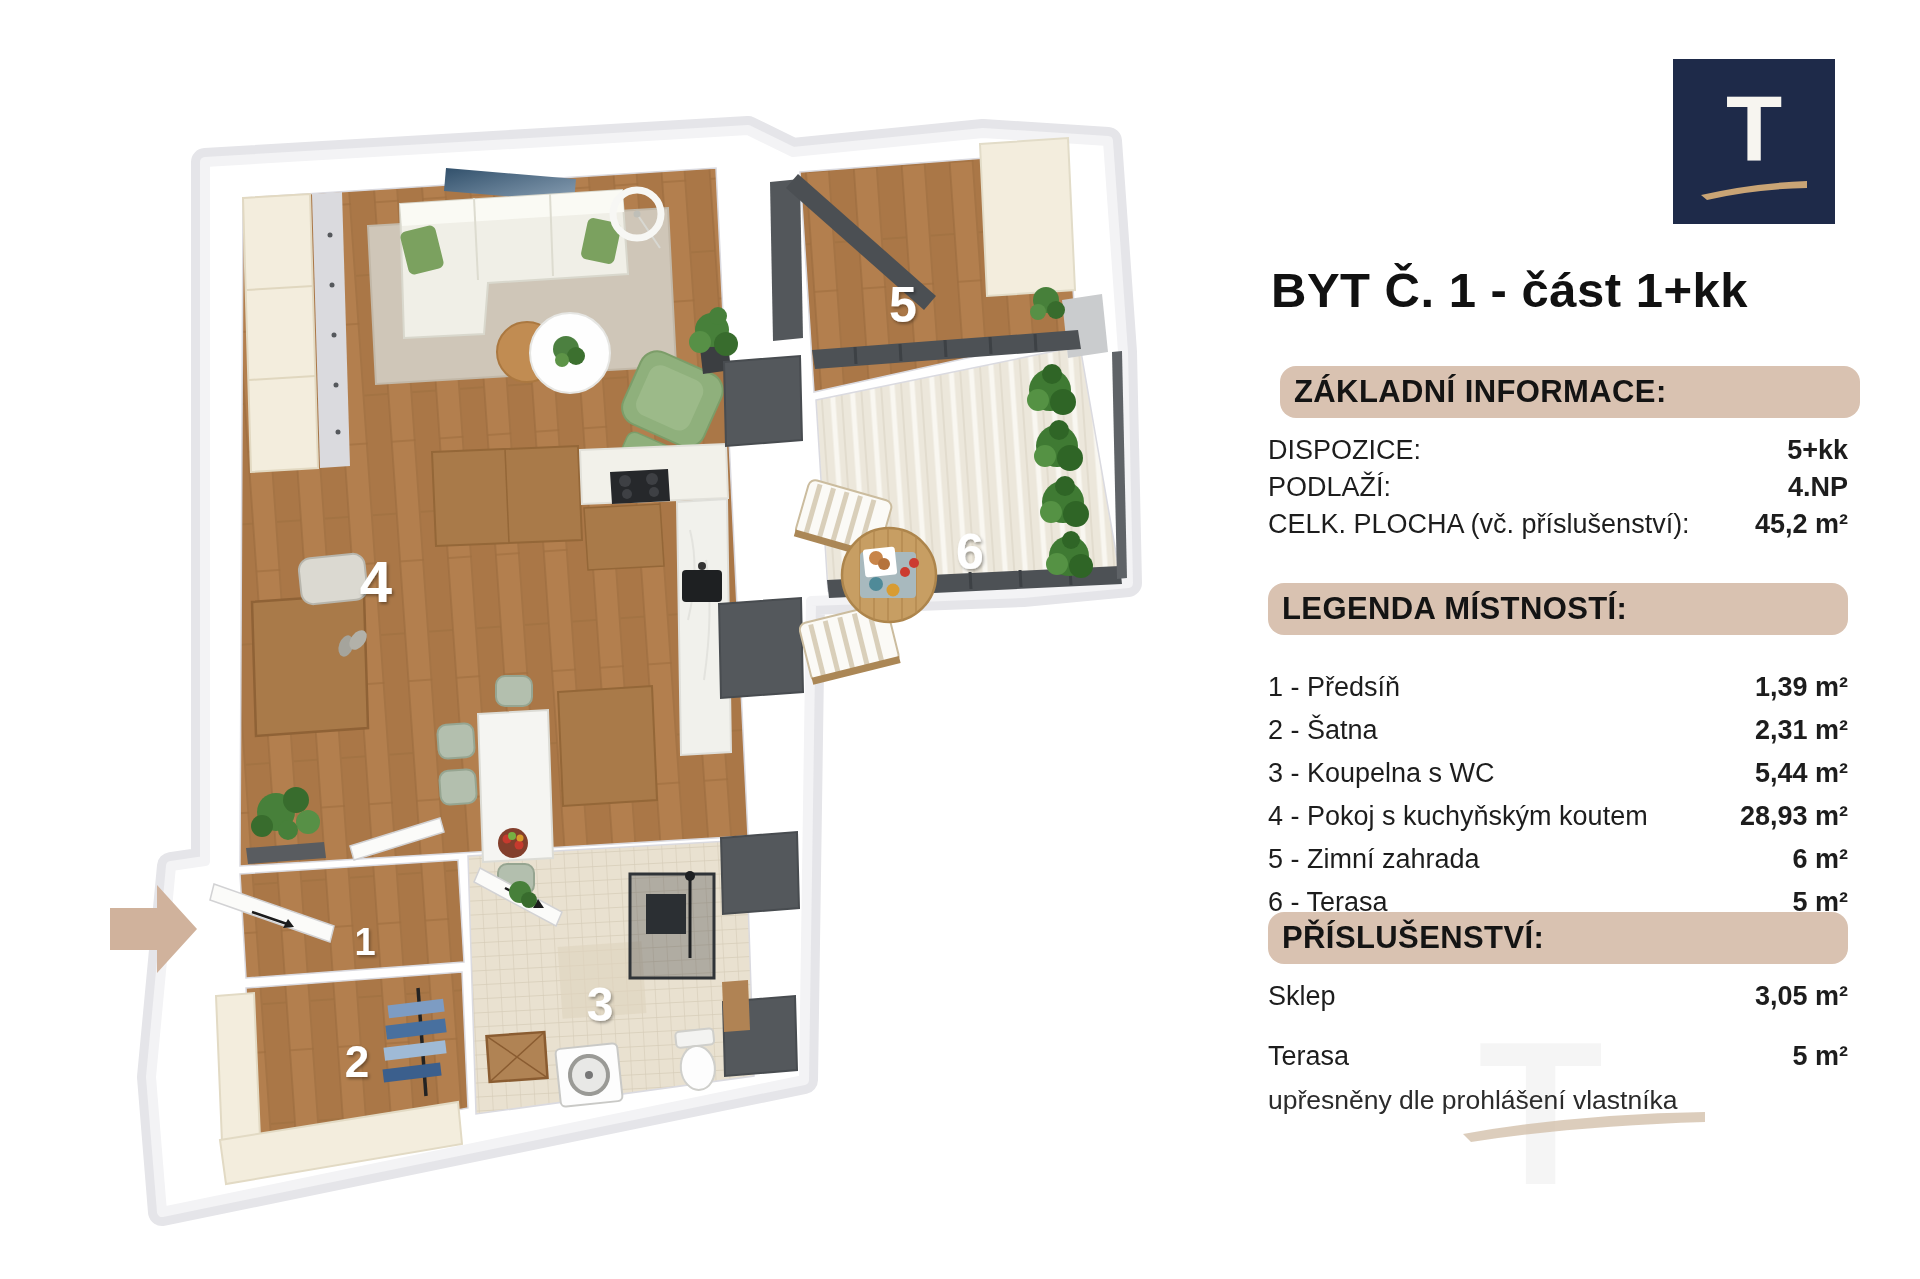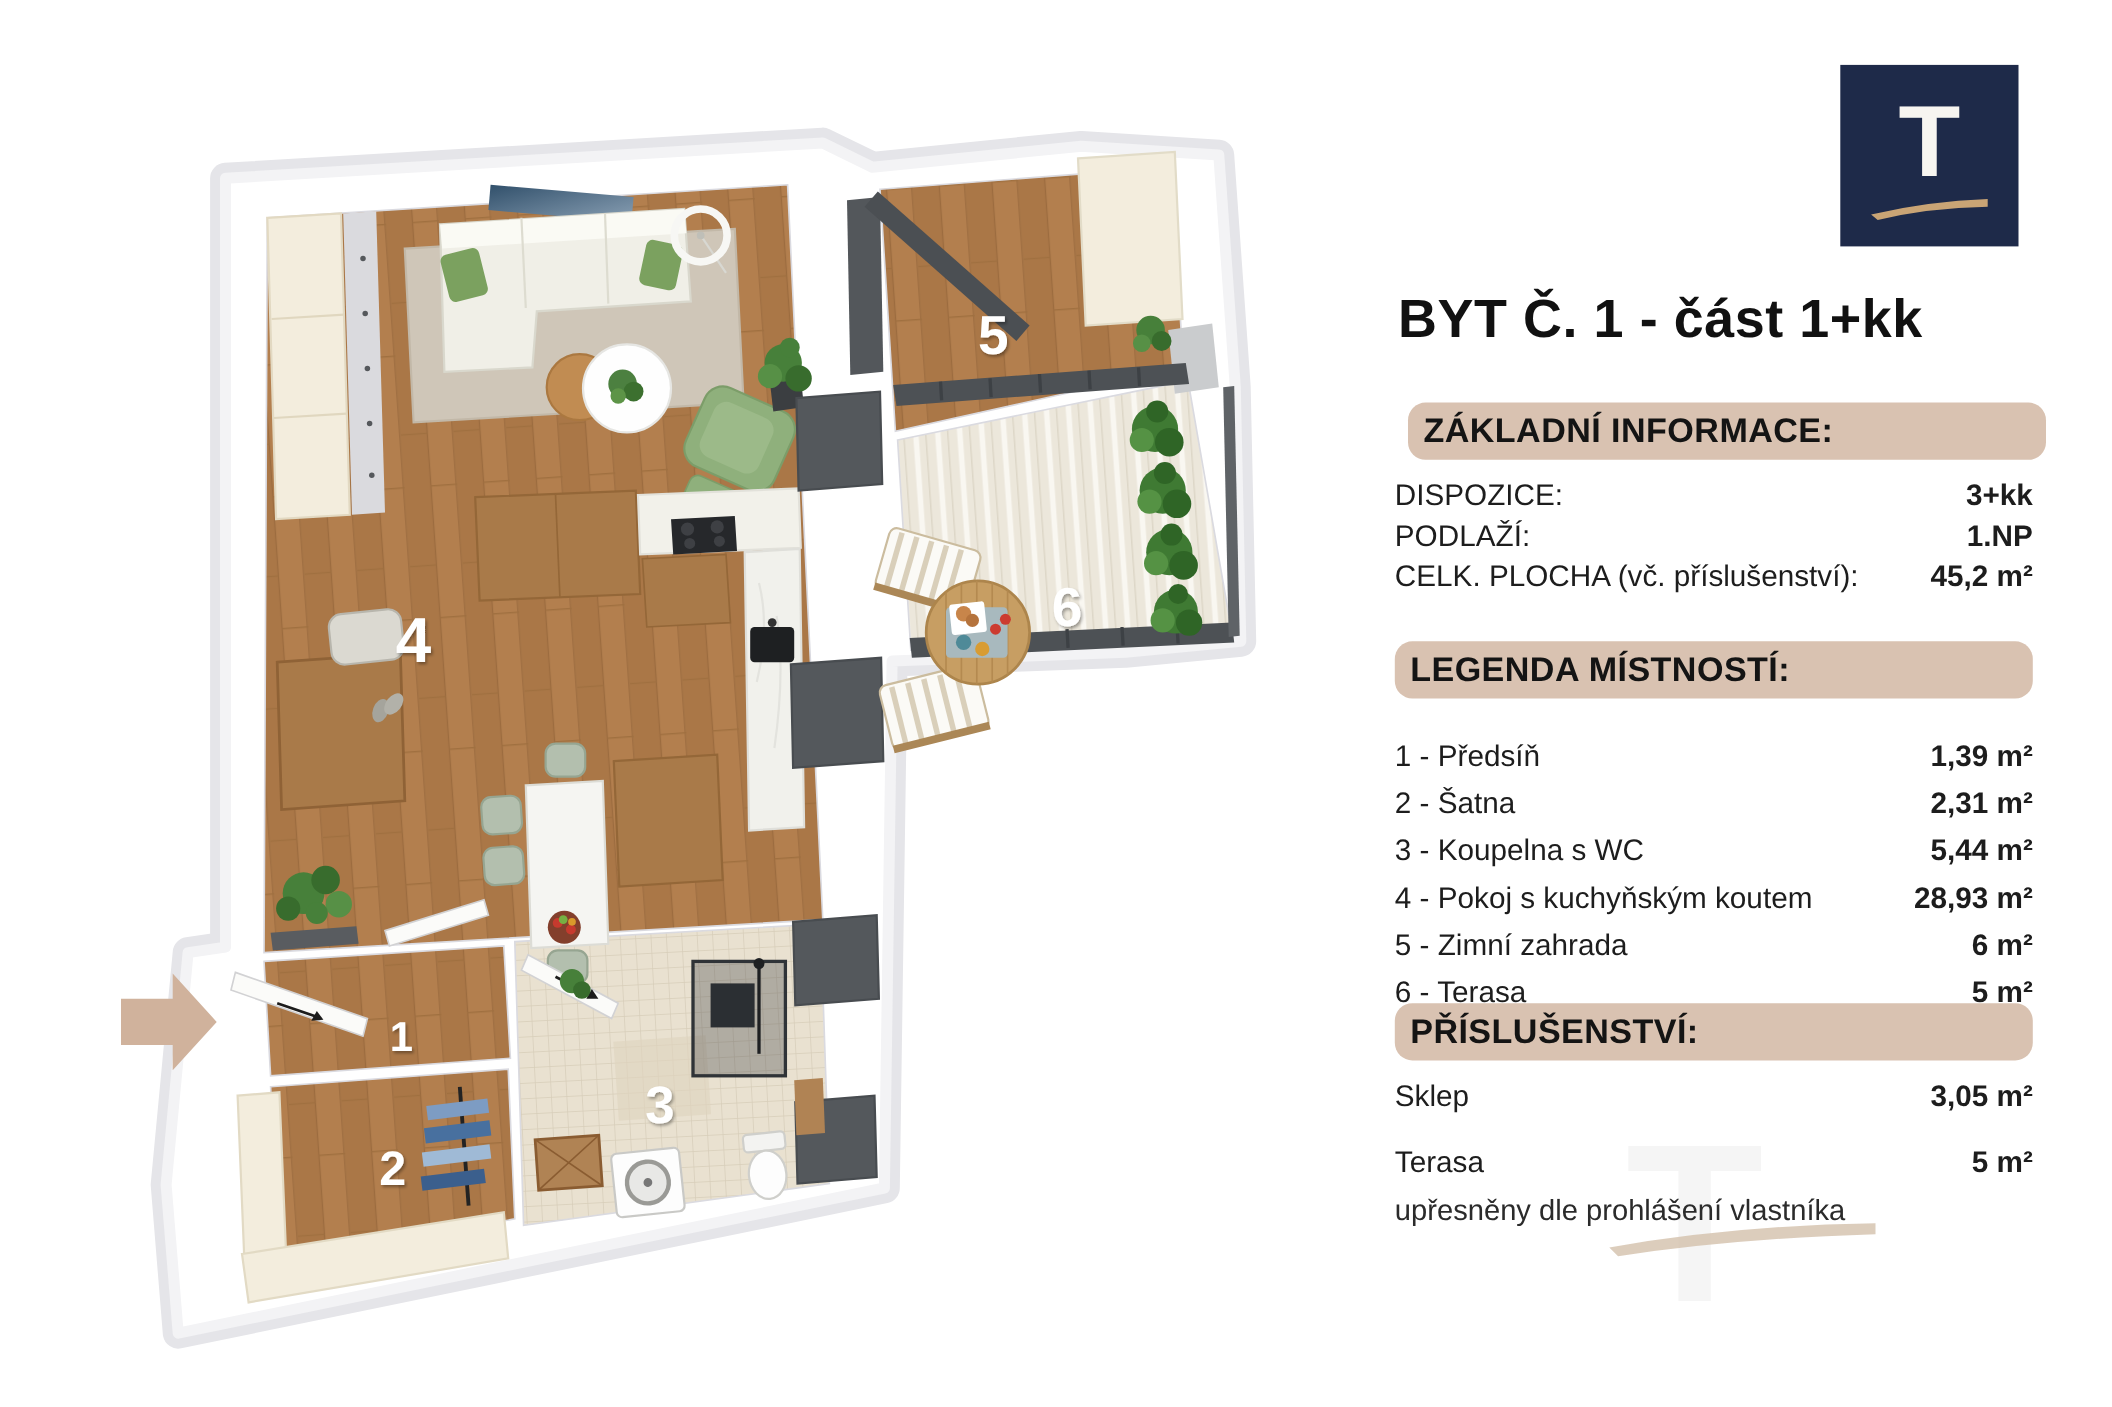--- a/index.html
+++ b/index.html
@@ -366,25 +366,25 @@
     </svg>
   </div>
 
   <div class="page-title">BYT Č. 1 - část 1+kk</div>
 
   <div class="section-bar bar-basic">
     <span>ZÁKLADNÍ INFORMACE:</span>
   </div>
   <div class="row r-basic0">
     <span class="lbl">DISPOZICE:</span>
-    <span class="val">3+kk</span>
+    <span class="val">5+kk</span>
   </div>
   <div class="row r-basic1">
     <span class="lbl">PODLAŽÍ:</span>
-    <span class="val">1.NP</span>
+    <span class="val">4.NP</span>
   </div>
   <div class="row r-basic2">
     <span class="lbl">CELK. PLOCHA (vč. příslušenství):</span>
     <span class="val">45,2 m²</span>
   </div>
 
   <div class="section-bar bar-legend">
     <span>LEGENDA MÍSTNOSTÍ:</span>
   </div>
   <div class="row r-leg0">

